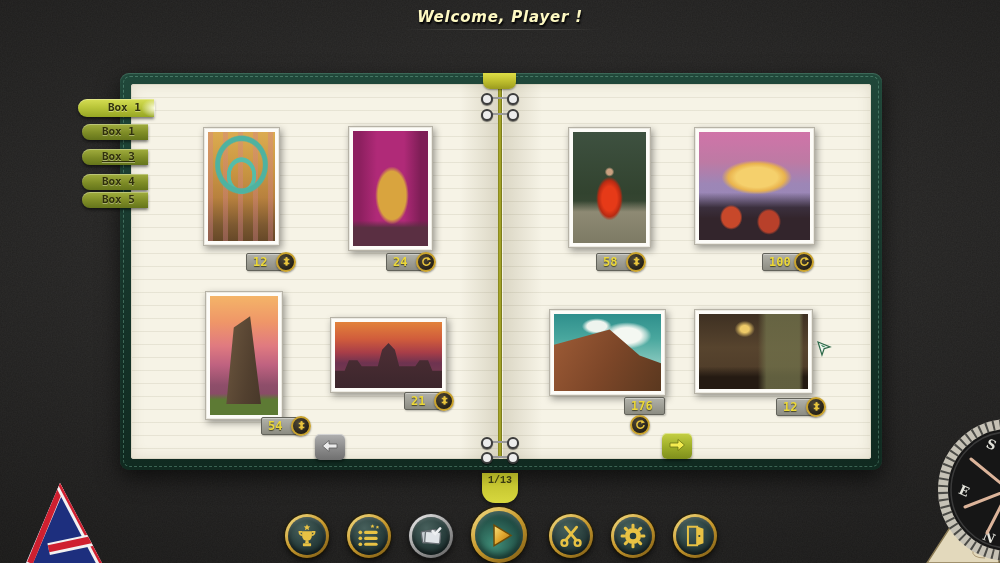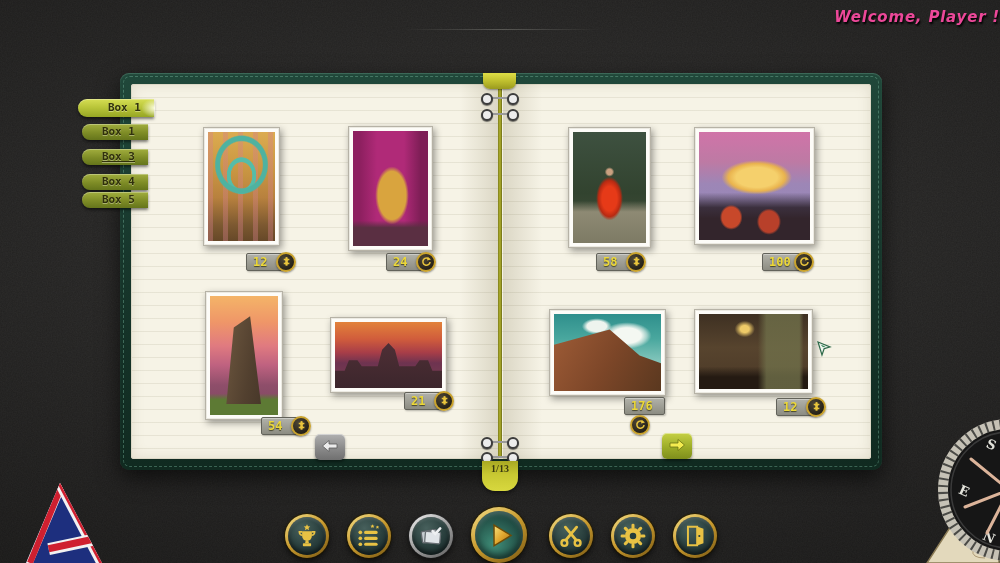--- a/index.html
+++ b/index.html
@@ -7,23 +7,23 @@
     position:relative;width:1000px;height:563px;overflow:hidden;
     background:#232221;
     font-family:"DejaVu Sans", sans-serif;
   }
   .bg-noise{position:absolute;left:0;top:0;z-index:0;pointer-events:none;}
   .vignette{position:absolute;inset:0;z-index:0;
     background:radial-gradient(120% 90% at 50% 40%, rgba(255,255,255,.04), rgba(0,0,0,.35) 90%);}
 
   
   .welcome{
-    position:absolute;top:8px;left:0;width:1000px;text-align:right;z-index:5;
+    position:absolute;top:8px;left:0;width:1000px;text-align:center;z-index:5;
     font-style:italic;font-weight:bold;font-size:15px;letter-spacing:.8px;
-    color:#ec4899;text-shadow:1px 2px 2px #000;
+    color:#fef9c3;text-shadow:1px 2px 2px #000;
   }
   .welcome-underline{position:absolute;top:29px;left:405px;width:195px;height:1px;z-index:5;
     background:linear-gradient(90deg,transparent,rgba(210,210,200,.28),transparent);}
 
   
   .book{position:absolute;left:120px;top:73px;width:762px;height:397px;z-index:1;}
   .cover{position:absolute;inset:0;border-radius:9px;
     background:linear-gradient(180deg,#20483a 0%, #17372c 45%, #102a20 100%);
     box-shadow:0 8px 22px rgba(0,0,0,.6), inset 0 1px 1px rgba(160,220,190,.25);}
   .cover::before{content:'';position:absolute;inset:3px;border:1px dashed rgba(140,210,180,.35);border-radius:7px;}
@@ -36,24 +36,24 @@
   .page.right{right:1px;width:368px;}
   .spine-shade-left{position:absolute;left:340px;top:11px;width:39px;height:375px;
     background:linear-gradient(90deg,rgba(0,0,0,0),rgba(95,85,45,.18));}
   .spine-shade-right{position:absolute;left:383px;top:11px;width:39px;height:375px;
     background:linear-gradient(270deg,rgba(0,0,0,0),rgba(95,85,45,.18));}
   .spine{position:absolute;left:378px;top:13px;width:4px;height:372px;
     background:linear-gradient(90deg,#7c7c1c,#b2b22c,#6a6a16);}
   .tab-top{position:absolute;left:363px;top:0px;width:33px;height:16px;border-radius:0 0 7px 7px;
     background:linear-gradient(180deg,#dede46 0%,#bcbc2c 55%,#9a9a1e 100%);
     box-shadow:0 1px 2px rgba(0,0,0,.4);}
-  .tab-bottom{position:absolute;left:362px;top:388px;width:36px;height:30px;border-radius:0 0 13px 13px;
+  .tab-bottom{position:absolute;left:362px;top:400px;width:36px;height:30px;border-radius:0 0 13px 13px;
     background:linear-gradient(180deg,#a8a822 0%,#c8c832 45%,#d8d83e 100%);
     box-shadow:0 2px 4px rgba(0,0,0,.45);
-    text-align:center;font-family:Liberation Serif, serif;font-weight:bold;font-size:10px;
+    text-align:center;font-family:Liberation Mono, monospace;font-weight:bold;font-size:10px;
     color:#3a3a10;line-height:15px;}
   .ring{position:absolute;left:363px;width:34px;height:10px;
     background:linear-gradient(#9a9a9a,#9a9a9a) 50% 50%/30px 2px no-repeat;}
   .ring i{position:absolute;top:0;width:8px;height:8px;border-radius:50%;
     background:#ececec;border:2px solid #3c3c3c;box-shadow:0 1px 1px rgba(0,0,0,.5);}
   .ring i:first-child{left:-2px;}
   .ring i:last-child{right:-2px;}
 
   
   .thumb{position:absolute;background:#fdfcf8;border:1px solid #b6b2a6;padding:4px;

